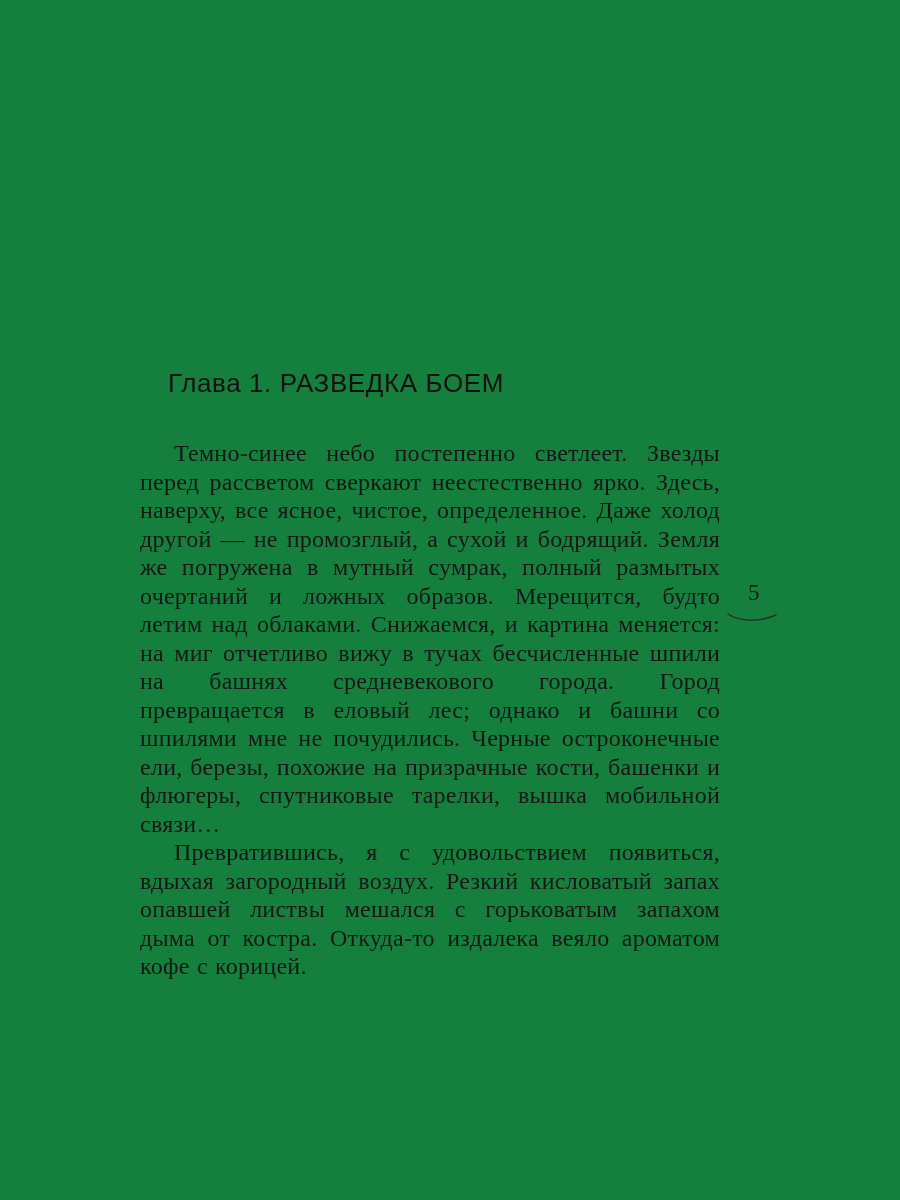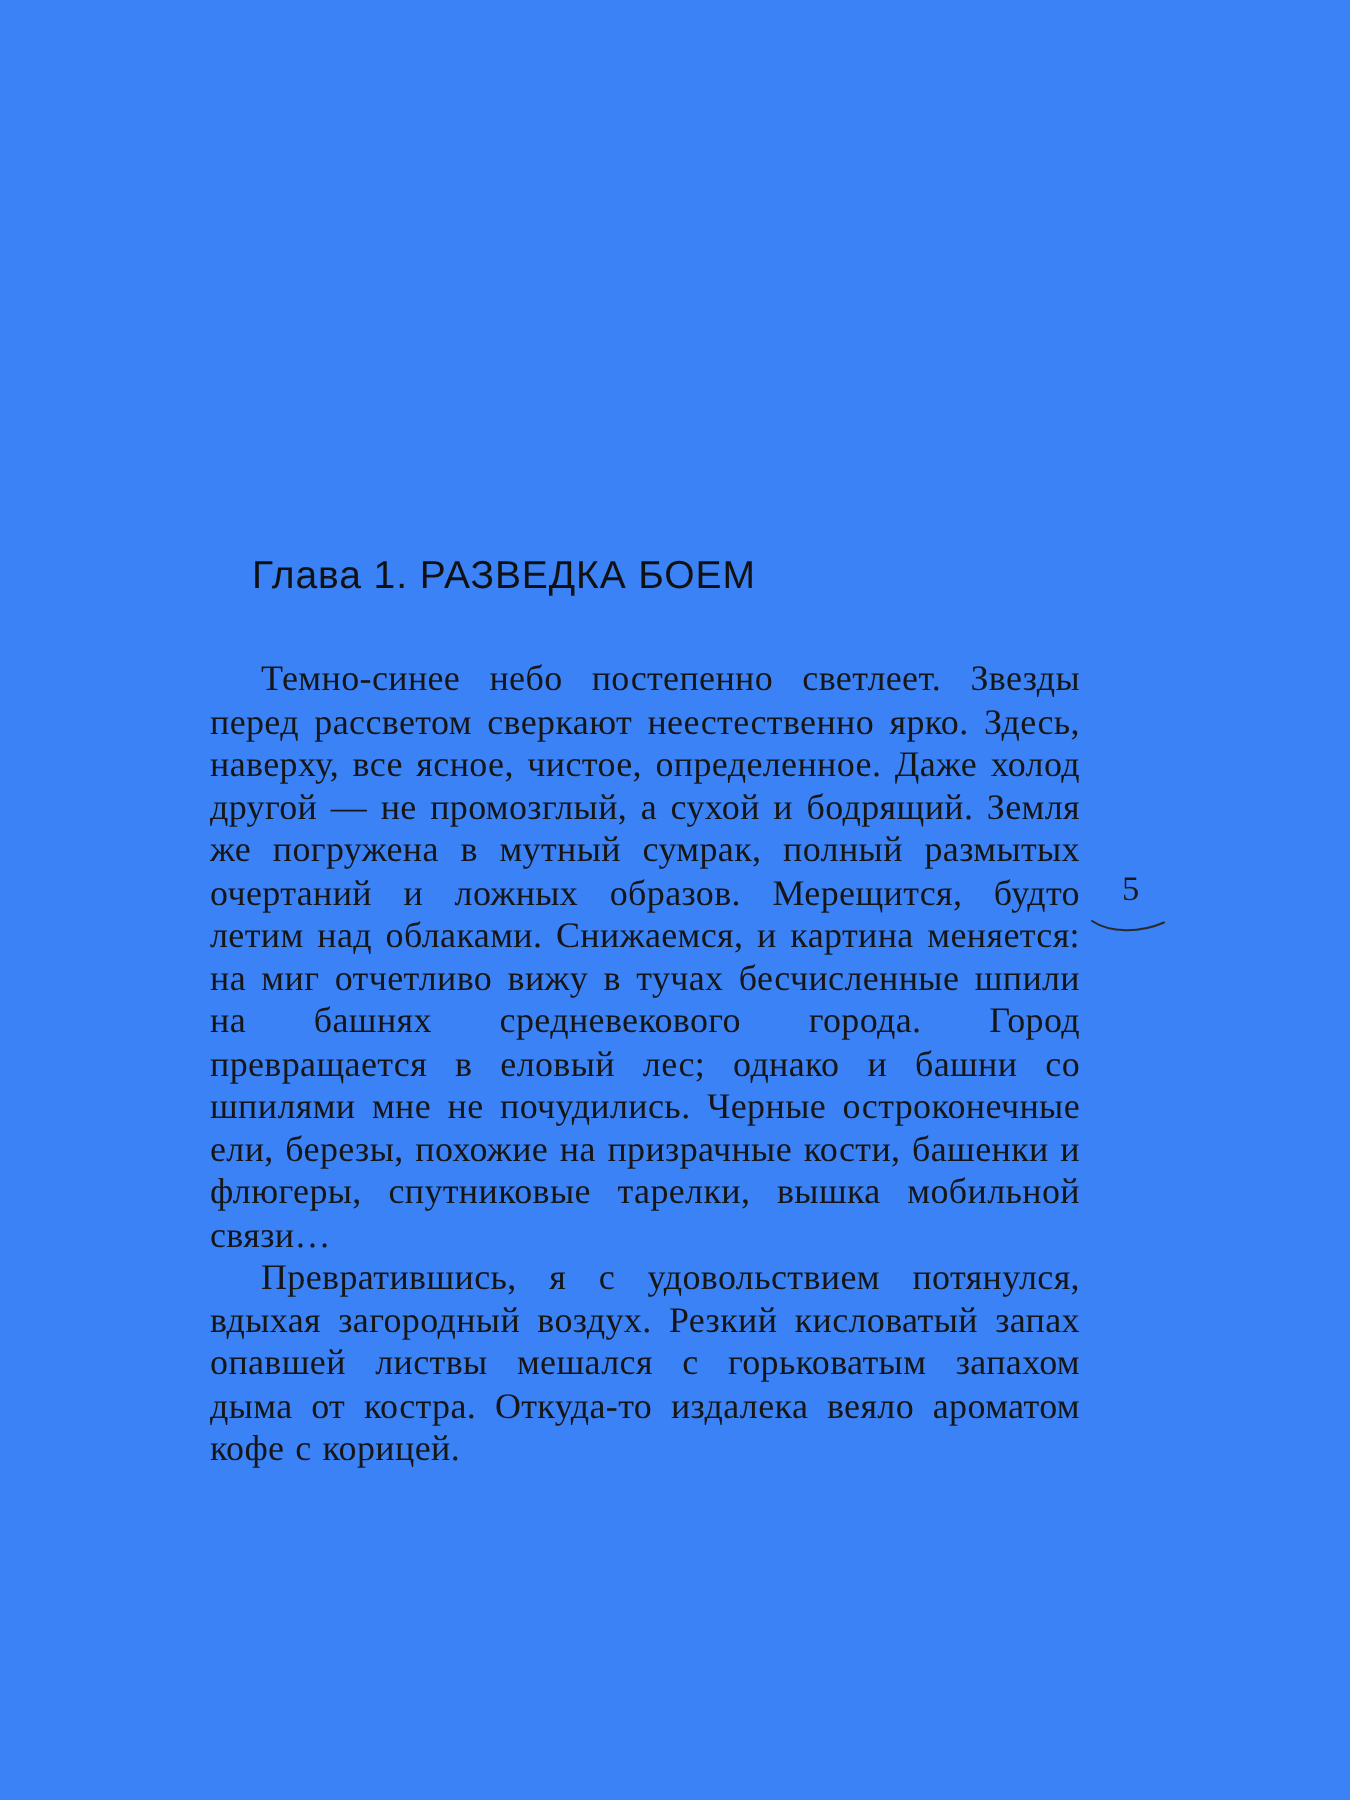--- a/index.html
+++ b/index.html
@@ -5,21 +5,21 @@
     html, body {
       margin: 0;
       padding: 0;
       background: #ffffff;
     }
 
     .book-page {
       position: relative;
       width: 900px;
       height: 1200px;
-      background: #3b82f6;
+      background: #15803d;
       overflow: hidden;
       font-family: "Liberation Serif", serif;
       color: #161616;
     }
 
     .text-block {
       position: absolute;
       left: 140px;
       top: 368px;
       width: 580px;
@@ -74,21 +74,21 @@
 <body>
 
 <div class="book-page">
 
   <div class="text-block">
 
     <h1 class="chapter-title">Глава 1. РАЗВЕДКА БОЕМ</h1>
 
     <div class="body-text">
       <p>Темно-синее небо постепенно светлеет. Звезды перед рассветом сверкают неестественно ярко. Здесь, наверху, все ясное, чистое, определенное. Даже холод другой — не промозглый, а сухой и бодрящий. Земля же погружена в мутный сумрак, полный размытых очертаний и ложных образов. Мерещится, будто летим над облаками. Снижаемся, и картина меняется: на миг отчетливо вижу в тучах бесчисленные шпили на башнях средневекового города. Город превращается в еловый лес; однако и башни со шпилями мне не почудились. Черные остроконечные ели, березы, похожие на призрачные кости, башенки и флюгеры, спутниковые тарелки, вышка мобильной связи…</p>
-      <p>Превратившись, я с удовольствием потянулся, вдыхая загородный воздух. Резкий кисловатый запах опавшей листвы мешался с горьковатым запахом дыма от костра. Откуда-то издалека веяло ароматом кофе с корицей.</p>
+      <p>Превратившись, я с удовольствием появиться, вдыхая загородный воздух. Резкий кисловатый запах опавшей листвы мешался с горьковатым запахом дыма от костра. Откуда-то издалека веяло ароматом кофе с корицей.</p>
     </div>
 
   </div>
 
   <div class="page-number-wrap">
     <div class="page-number">5</div>
     <svg class="page-number-flourish" width="52" height="14" viewBox="0 0 52 14" fill="none" xmlns="http://www.w3.org/2000/svg">
       <path d="M2 4 C 14 12, 34 12, 50 5" stroke="#2a2a2a" stroke-width="1.4" stroke-linecap="round" fill="none"></path>
     </svg>
   </div>

